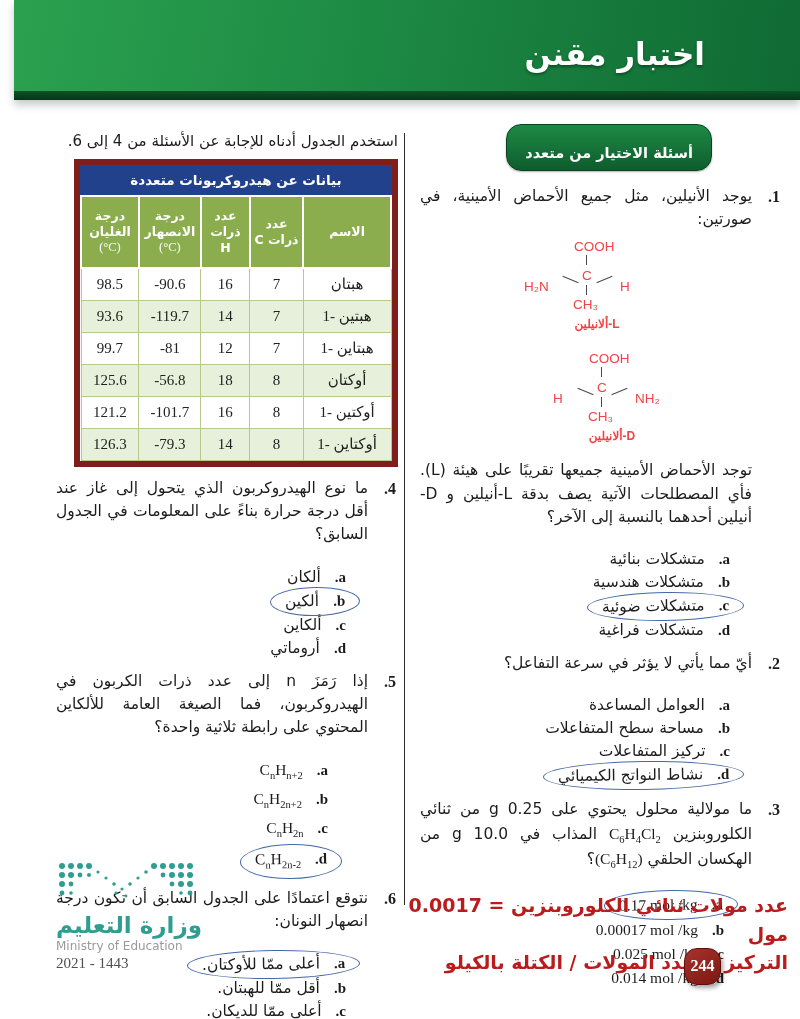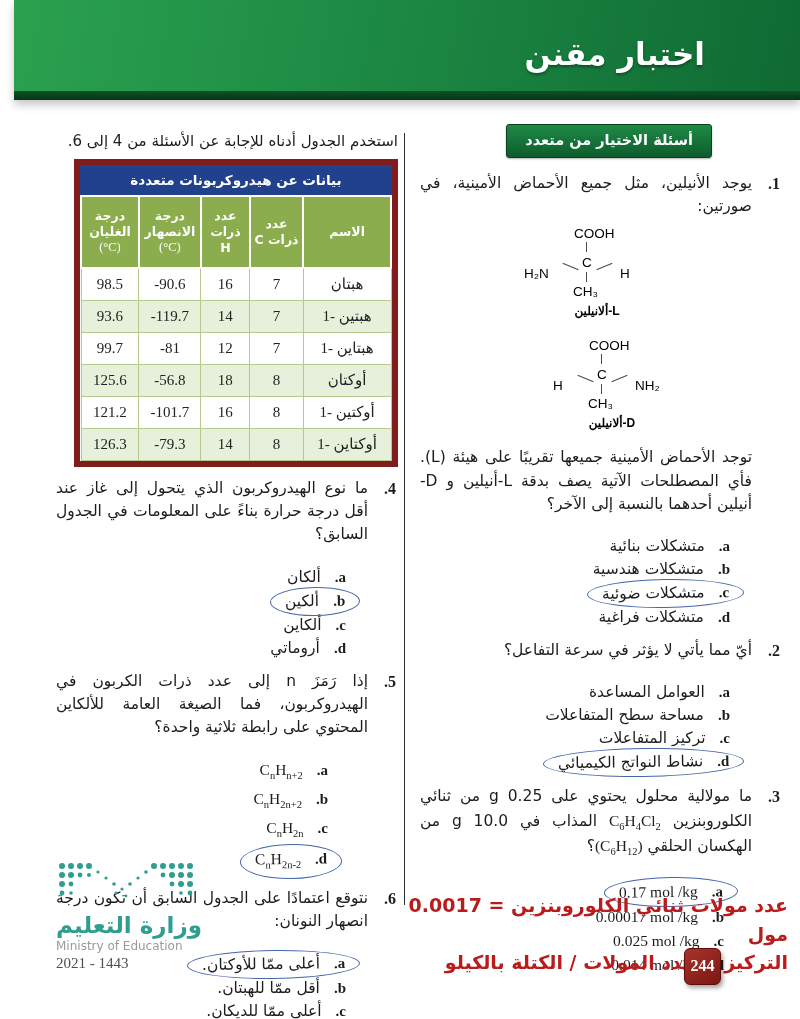--- a/index.html
+++ b/index.html
@@ -42,28 +42,28 @@
     border:1.6px solid #4668a8;border-radius:50% / 50%;
     padding:2px 14px;margin:-2px -14px;transform:rotate(-.8deg);
   }
   .formula,.opt-val{direction:ltr;unicode-bidi:isolate;font-family:"Liberation Serif",serif;font-size:15.5px;}
   .formula sub{font-size:10.5px;}
 
   
   .section-badge{
     display:inline-block;margin-right:70px;margin-bottom:4px;
     background:linear-gradient(180deg,#1e8a46,#0e5c2c);
-    border:1px solid #0a4220;border-radius:3px;
+    border:1px solid #0a4220;border-radius:15px;
     color:#fff;font-weight:bold;font-size:14.5px;
-    padding:5px 18px 5px 18px;box-shadow:0 1px 2px rgba(0,0,0,.3);
+    padding:18px 18px 5px 18px;box-shadow:0 1px 2px rgba(0,0,0,.3);
   }
 
   
   .struct{position:relative;width:170px;height:96px;direction:ltr;
-    font-family:"Liberation Sans",sans-serif;font-size:13.5px;color:#000000;
+    font-family:"Liberation Sans",sans-serif;font-size:13.5px;color:#ef4444;
     margin:6px 100px 2px auto;}
   .struct .atom{position:absolute;white-space:nowrap;}
   .struct .bond{position:absolute;background:#4a4a4a;height:1.3px;}
   .struct .bv{width:1.3px;height:10px;}
   .s-top{left:62px;top:0;}
   .bv1{left:74px;top:18px;}
   .s-c{left:70px;top:29px;}
   .dl{width:17px;left:50px;top:42px;transform:rotate(22deg);}
   .dr{width:17px;left:84px;top:42px;transform:rotate(-22deg);}
   .s-left{left:12px;top:40px;}
@@ -91,21 +91,21 @@
   table.hydro tr:nth-child(even) td{background:#e7f0da;}
   td.name-cell{font-family:"DejaVu Sans",sans-serif;font-size:14px;direction:ltr;}
   .instruction{font-size:15px;}
 
   
   .notes{position:absolute;right:12px;top:891px;width:400px;direction:rtl;text-align:right;
     color:#b91c1c;font-weight:bold;font-size:19px;line-height:1.5;}
   .page-badge{
     position:absolute;left:684px;top:948px;width:35px;height:35px;
     background:linear-gradient(145deg,#a8332b,#7c1712);
-    border:1px solid #5d0e0b;border-radius:6px;
+    border:1px solid #5d0e0b;border-radius:13px;
     color:#fff;font-weight:bold;font-size:16px;line-height:34px;text-align:center;
     font-family:"Liberation Serif",serif;
     box-shadow:2px 3px 4px rgba(0,0,0,.35);
   }
   .ministry{position:absolute;left:56px;top:858px;width:150px;text-align:left;}
   .logo-ar{color:#2f9e90;font-size:23px;font-weight:bold;margin-top:2px;direction:rtl;text-align:left;}
   .logo-en{color:#9a9a9a;font-size:12px;margin-top:1px;}
   .logo-years{color:#4f4f4f;font-size:15px;margin-top:2px;font-family:"Liberation Serif",serif;}
 </style>
 </head>

